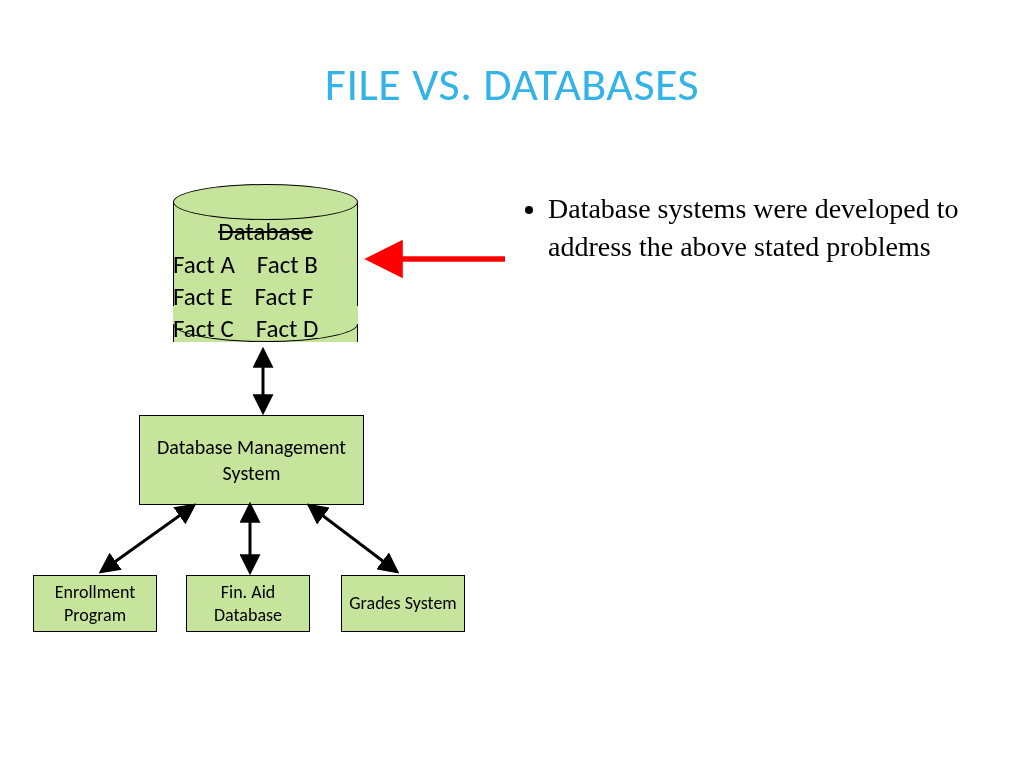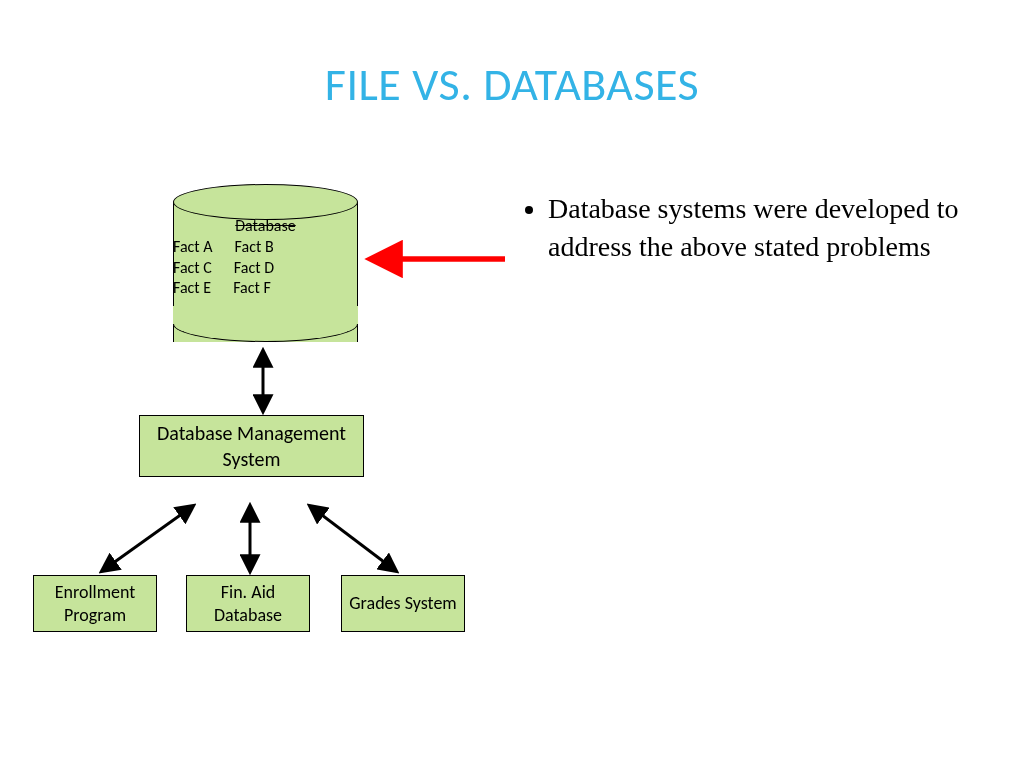--- a/index.html
+++ b/index.html
@@ -89,41 +89,41 @@
     top: 0;
     height: 18px;
     background: #c6e49b;
   }
   .cyl-text {
     position: absolute;
     top: 32px;
     left: 0;
     width: 185px;
     text-align: center;
-    font-size: 16px;
+    font-size: 25px;
     color: #000;
     z-index: 3;
     line-height: 1.28;
   }
   .cyl-text .hdr {
     text-decoration: line-through;
     margin-bottom: 1px;
   }
   .cyl-text .row {
     display: flex;
     justify-content: flex-start;
     gap: 22px;
   }
   
   .dbms-box {
     position: absolute;
     left: 139px;
     top: 415px;
     width: 225px;
-    height: 62px;
+    height: 90px;
     background: #c6e49b;
     border: 1px solid #000;
     box-sizing: border-box;
     display: flex;
     align-items: center;
     justify-content: center;
     text-align: center;
     font-size: 20px;
     line-height: 1.3;
   }
@@ -167,26 +167,26 @@
   <div class="cyl-body"></div>
   <div class="cyl-bottom"></div>
   <div class="cyl-top"></div>
   <div class="cyl-text">
     <div class="hdr">Database</div>
     <div class="row">
       <span>Fact A</span>
       <span>Fact B</span>
     </div>
     <div class="row">
+      <span>Fact E</span>
+      <span>Fact F</span>
+    </div>
+    <div class="row">
       <span>Fact C</span>
       <span>Fact D</span>
-    </div>
-    <div class="row">
-      <span>Fact E</span>
-      <span>Fact F</span>
     </div>
   </div>
 </div>
 
 <div class="dbms-box">
   <span>Database Management System</span>
 </div>
 
 <div class="prog-box" style="left:33px">
   <span>Enrollment Program</span>

